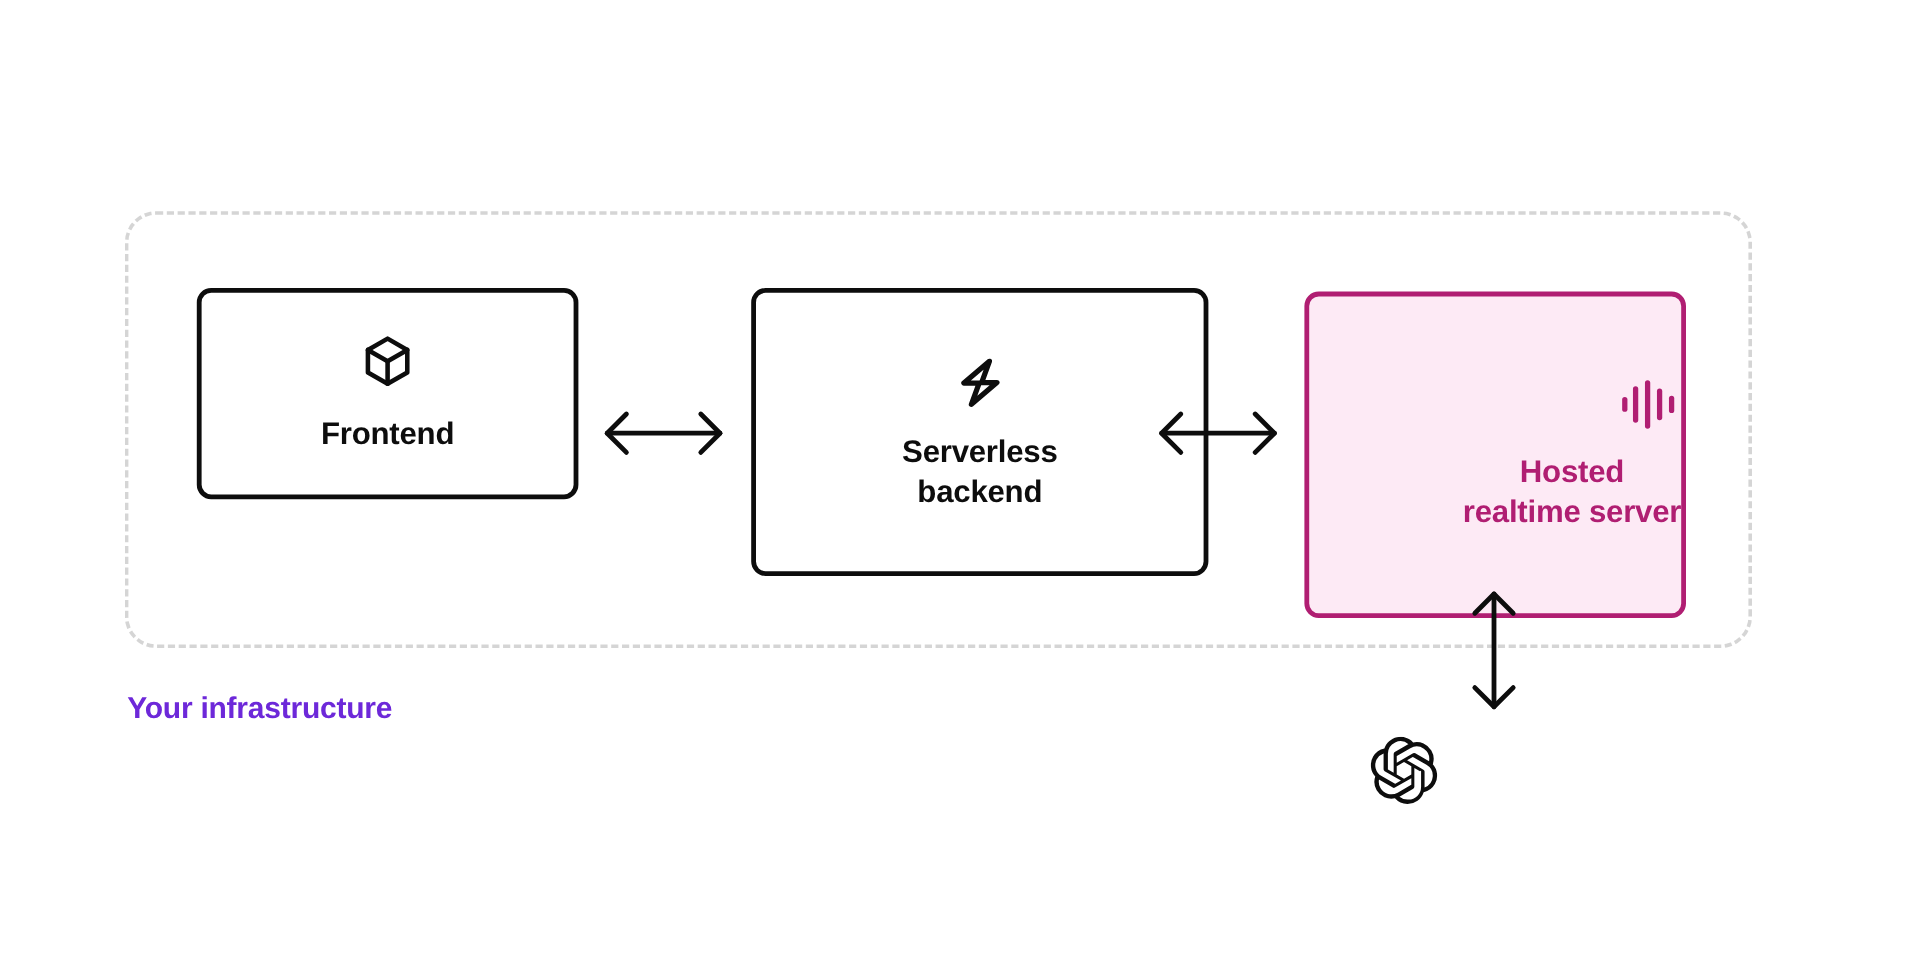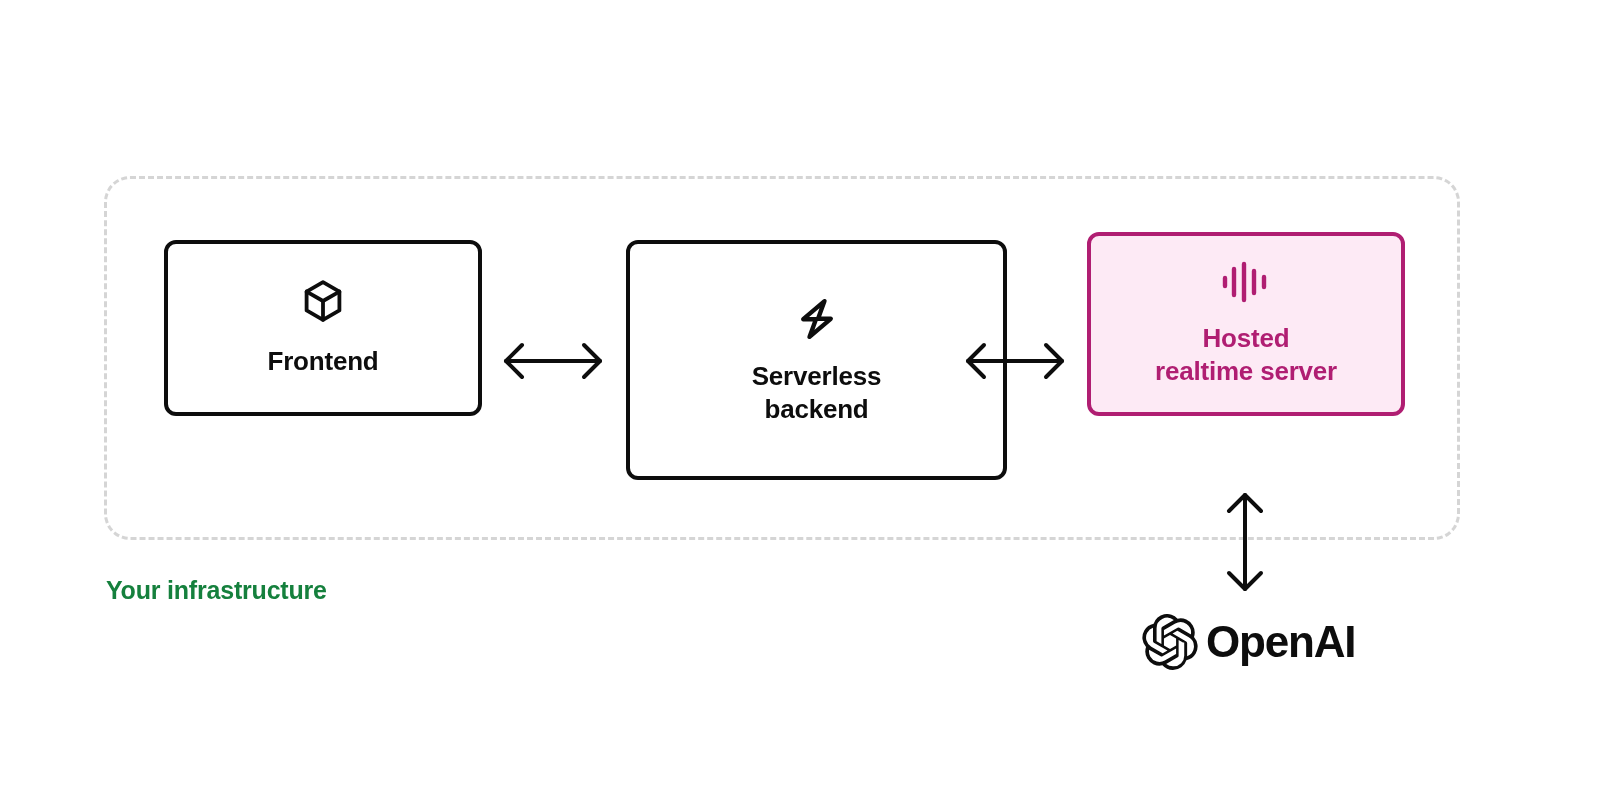--- a/index.html
+++ b/index.html
@@ -26,21 +26,21 @@
     border-radius: 26px;
     box-sizing: border-box;
   }
 
   #infra-label {
     position: absolute;
     left: 106px;
     top: 576px;
     font-size: 25px;
     font-weight: bold;
-    color: #15803d;
+    color: #6d28d9;
     letter-spacing: -0.2px;
     white-space: nowrap;
   }
 
   
   .node {
     position: absolute;
     box-sizing: border-box;
     border-radius: 12px;
     display: flex;
@@ -65,23 +65,24 @@
     height: 176px;
   }
   #node-backend {
     left: 626px;
     top: 240px;
     width: 381px;
     height: 240px;
   }
   #node-realtime {
     left: 1087px;
-    top: 232px;
+    top: 243px;
     width: 318px;
-    height: 184px;
+    height: 272px;
+    align-items: flex-end;
   }
 
   .node-icon {
     display: block;
     line-height: 0;
   }
   #node-frontend .node-icon { margin-bottom: 20px; }
   #node-backend  .node-icon { margin-bottom: 16px; }
   #node-realtime .node-icon { margin-bottom: 18px; }
 
@@ -195,14 +196,13 @@
     <polyline points="11,85 27,101 43,85"></polyline>
   </svg>
 </div>
 
 <div id="openai-logo">
   <span style="line-height:0;">
     <svg width="56" height="56" viewBox="0 0 24 24" fill="#0d0d0d">
       <path d="M22.282 9.821a5.985 5.985 0 0 0-.516-4.91 6.046 6.046 0 0 0-6.51-2.9A6.065 6.065 0 0 0 4.981 4.18a5.985 5.985 0 0 0-3.998 2.9 6.046 6.046 0 0 0 .743 7.097 5.98 5.98 0 0 0 .51 4.911 6.051 6.051 0 0 0 6.515 2.9A5.985 5.985 0 0 0 13.26 24a6.056 6.056 0 0 0 5.772-4.206 5.99 5.99 0 0 0 3.997-2.9 6.056 6.056 0 0 0-.747-7.073zM13.26 22.43a4.476 4.476 0 0 1-2.876-1.04l.141-.081 4.779-2.758a.795.795 0 0 0 .392-.681v-6.737l2.02 1.168a.071.071 0 0 1 .38.052v5.583a4.504 4.504 0 0 1-4.494 4.494zM3.6 18.304a4.47 4.47 0 0 1-.535-3.014l.142.085 4.783 2.759a.771.771 0 0 0 .78 0l5.843-3.369v2.332a.08.08 0 0 1-.033.062L9.74 19.95a4.5 4.5 0 0 1-6.14-1.646zM2.34 7.896a4.485 4.485 0 0 1 2.366-1.973V11.6a.766.766 0 0 0 .388.676l5.815 3.355-2.02 1.168a.076.076 0 0 1-.071 0l-4.83-2.786A4.504 4.504 0 0 1 2.34 7.872zm16.597 3.855-5.833-3.387L15.119 7.2a.076.076 0 0 1 .071 0l4.83 2.791a4.494 4.494 0 0 1-.676 8.105v-5.678a.79.79 0 0 0-.407-.667zm2.01-3.023-.141-.085-4.774-2.782a.776.776 0 0 0-.785 0L9.409 9.23V6.897a.066.066 0 0 1 .028-.061l4.83-2.787a4.5 4.5 0 0 1 6.68 4.66zm-12.64 4.135-2.02-1.164a.08.08 0 0 1-.038-.057V6.075a4.5 4.5 0 0 1 7.375-3.453l-.142.08L8.704 5.46a.795.795 0 0 0-.393.681zm1.097-2.365 2.602-1.5 2.607 1.5v2.999l-2.597 1.5-2.607-1.5z"></path>
     </svg>
   </span>
-  <span id="openai-wordmark">OpenAI</span>
 </div>
 
 </body></html>

